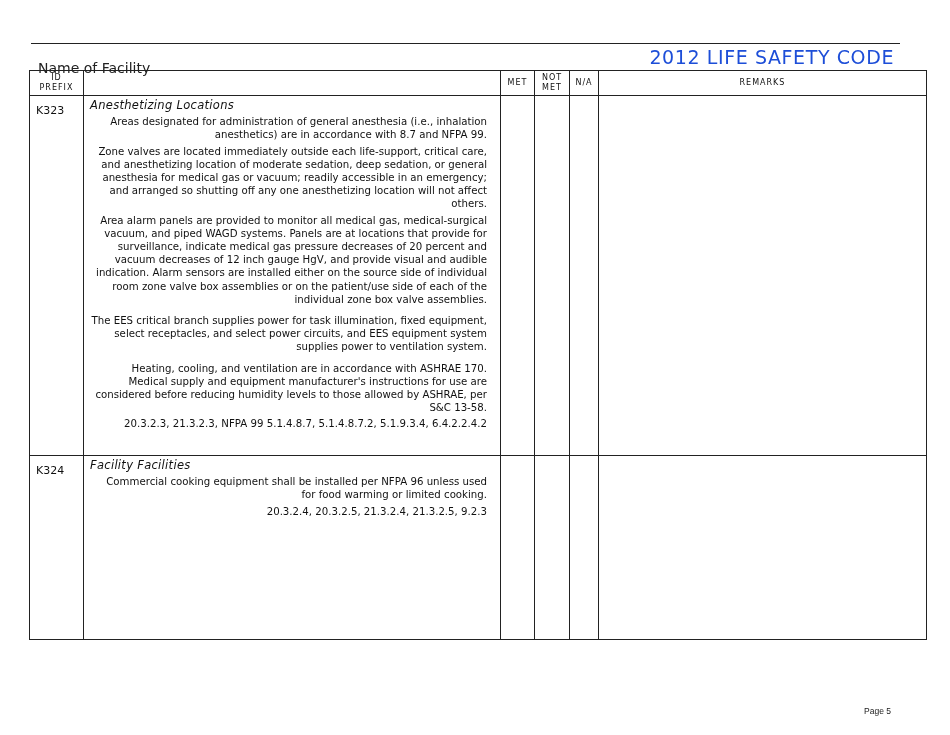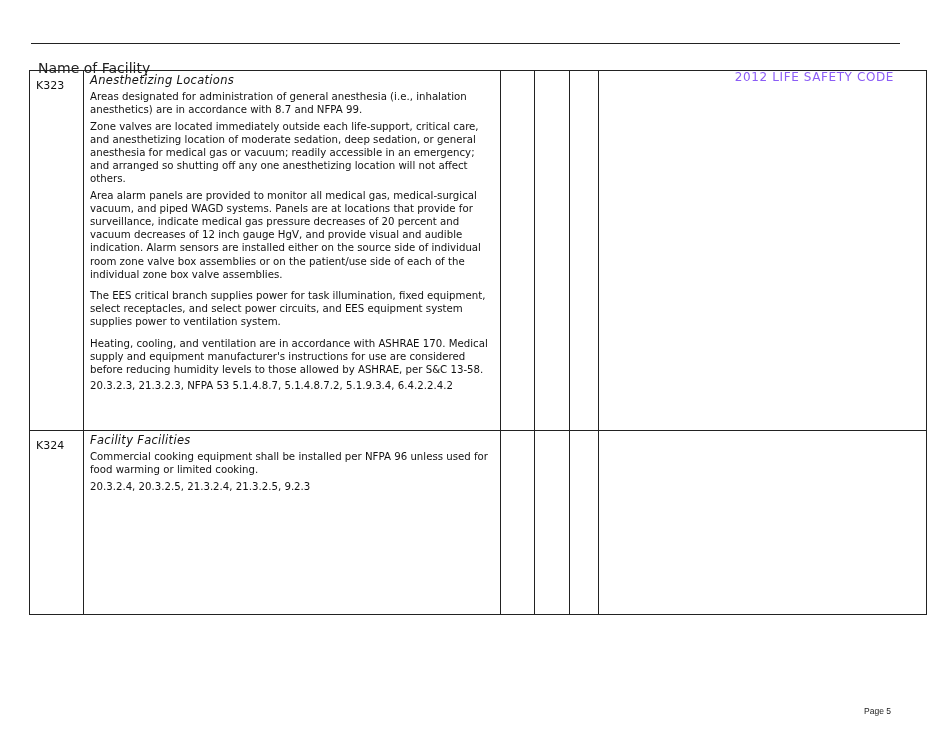--- a/index.html
+++ b/index.html
@@ -1,26 +1,26 @@
 <!DOCTYPE html>
 <html><head>
 <meta charset="utf-8">
 <style>
   html, body { margin:0; padding:0; background:#fff; }
   body { width:950px; height:735px; position:relative; font-family:"DejaVu Sans", sans-serif; color:#111; overflow:hidden; }
   .topline { position:absolute; left:31px; top:43px; width:869px; border-top:1px solid #222; }
   .facility { position:absolute; left:38px; top:44px; font-size:14px; color:#222;margin-top:16px; }
-  .code { position:absolute; right:56px; top:46px; font-size:12px; letter-spacing:0.6px; color:#8b5cf6;margin-top:24px; }
+  .code { position:absolute; right:56px; top:46px; font-size:19px; letter-spacing:0.6px; color:#1d4ed8; }
   table { position:absolute; left:29px; top:70px; width:898px; border-collapse:collapse; table-layout:fixed; }
   td, th { border:1px solid #222; vertical-align:top; padding:0; }
   th { font-weight:normal; font-size:8px; letter-spacing:1px; text-align:center; vertical-align:middle; height:24px; line-height:10px; }
   .idcell { font-size:11px; padding:8px 0 0 6px; }
   .desc { padding:3px 5px 4px 6px; font-size:10.2px; line-height:13.2px; }
   .desc .title { font-size:11.5px; margin-bottom:3px; letter-spacing:0.3px;font-style:italic; }
-  .desc p { margin:0 0 3px 0; }
+  .desc p { margin:0 8px 3px 0;text-align:right; }
   .r1 { height:360px; }
   .r2 { height:184px; }
   .footer-left { position:absolute; left:34px; top:742px; font-size:8.5px; font-family:"Liberation Sans", sans-serif; color:#222; }
   .footer-right { position:absolute; right:59px; top:706px; font-size:8.5px; font-family:"Liberation Sans", sans-serif; color:#222; }
 </style>
 </head>
 <body>
 
 <div class="topline"></div>
 <div class="facility">Name of Facility</div>
@@ -29,30 +29,38 @@
 <table>
   <colgroup>
     <col style="width:54px">
     <col style="width:417px">
     <col style="width:34px">
     <col style="width:35px">
     <col style="width:29px">
     <col>
   </colgroup>
   <tbody>
+      <tr>
+    <th><span>ID</span><br><span>PREFIX</span></th>
+    <th></th>
+    <th>MET</th>
+    <th><span>NOT</span><br><span>MET</span></th>
+    <th>N/A</th>
+    <th>REMARKS</th>
+  </tr>
   <tr class="r1">
     <td class="idcell">K323</td>
     <td class="desc">
       <div class="title">Anesthetizing Locations</div>
       <p>Areas designated for administration of general anesthesia (i.e., inhalation anesthetics) are in accordance with 8.7 and NFPA 99.</p>
       <p>Zone valves are located immediately outside each life-support, critical care, and anesthetizing location of moderate sedation, deep sedation, or general anesthesia for medical gas or vacuum; readily accessible in an emergency; and arranged so shutting off any one anesthetizing location will not affect others.</p>
       <p style="margin-bottom:8px">Area alarm panels are provided to monitor all medical gas, medical-surgical vacuum, and piped WAGD systems. Panels are at locations that provide for surveillance, indicate medical gas pressure decreases of 20 percent and vacuum decreases of 12 inch gauge HgV, and provide visual and audible indication.  Alarm sensors are installed either on the source side of individual room zone valve box assemblies or on the patient/use side of each of the individual zone box valve assemblies.</p>
       <p style="margin-bottom:8px">The EES critical branch supplies power for task illumination, fixed equipment, select receptacles, and select power circuits, and EES equipment system supplies power to ventilation system.</p>
       <p>Heating, cooling, and ventilation are in accordance with ASHRAE 170. Medical supply and equipment manufacturer's instructions for use are considered before reducing humidity levels to those allowed by ASHRAE, per S&amp;C 13-58.</p>
-      <p>20.3.2.3, 21.3.2.3, NFPA 53 5.1.4.8.7, 5.1.4.8.7.2, 5.1.9.3.4, 6.4.2.2.4.2</p>
+      <p>20.3.2.3, 21.3.2.3, NFPA 99 5.1.4.8.7, 5.1.4.8.7.2, 5.1.9.3.4, 6.4.2.2.4.2</p>
     </td>
     <td></td>
     <td></td>
     <td></td>
     <td></td>
   </tr>
   <tr class="r2">
     <td class="idcell">K324</td>
     <td class="desc">
       <div class="title">Facility Facilities</div>

